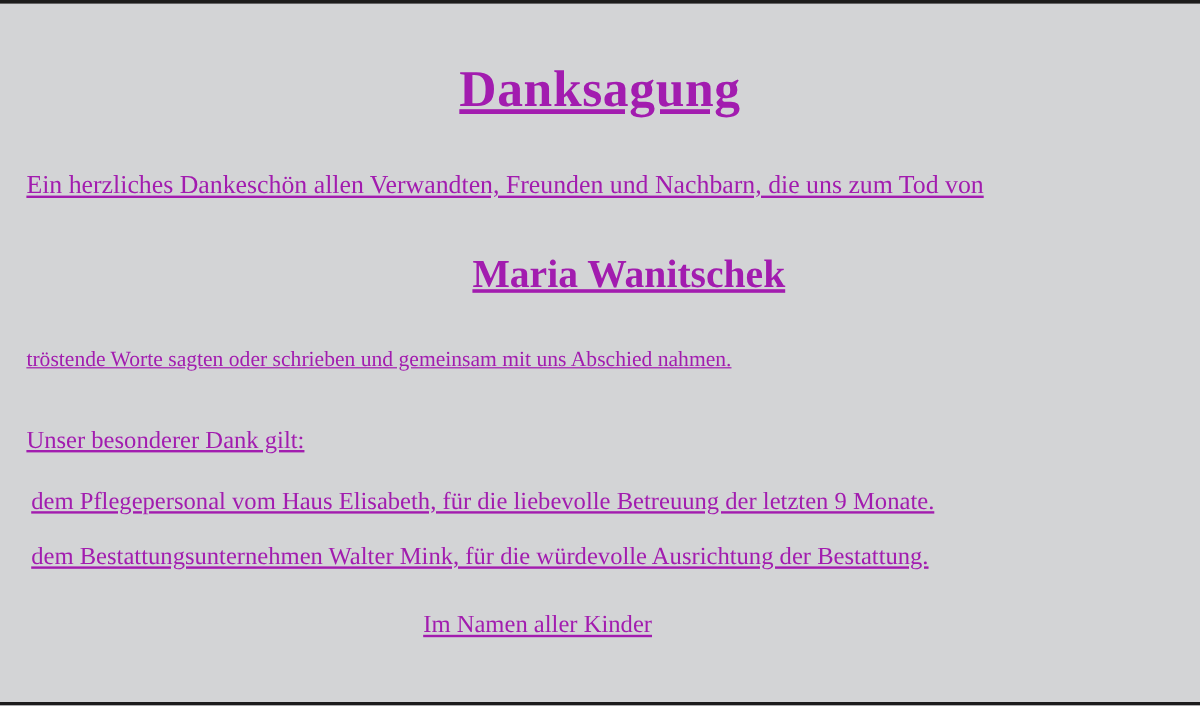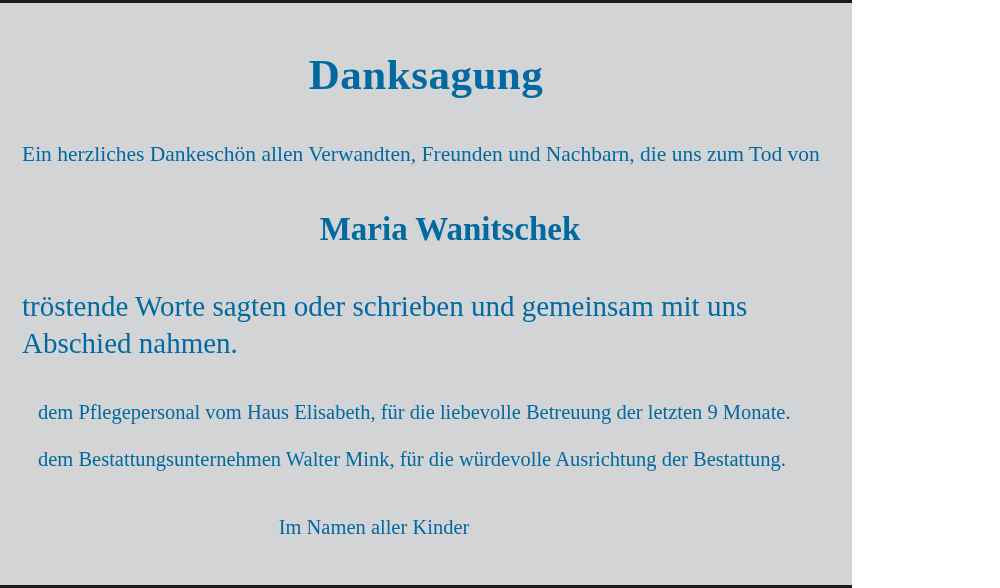--- a/index.html
+++ b/index.html
@@ -8,27 +8,28 @@
     background: #ffffff;
   }
   body {
     width: 1000px;
     height: 588px;
     overflow: hidden;
     font-family: "Liberation Serif", serif;
   }
   .notice {
     position: relative;
-    width: 852px;
+    width: 1000px;
     height: 588px;
     box-sizing: border-box;
     background: #d3d4d6;
     border-top: 3px solid #1c1c1c;
     border-bottom: 3px solid #1c1c1c;
-    color: #0369a1;
+    color: #a21caf;
+    text-decoration: underline;
   }
   .title {
     text-align: center;
     font-size: 43px;
     font-weight: bold;
     letter-spacing: 0.5px;
     margin: 0;
     padding-top: 48px;
     line-height: 1.1;
   }
@@ -42,36 +43,36 @@
   .deceased-name {
     text-align: center;
     font-size: 33px;
     font-weight: bold;
     margin: 0;
     padding-top: 42px;
     line-height: 1.1;
     padding-left: 48px;
   }
   .continuation {
-    font-size: 29px;
+    font-size: 18px;
     text-align: left;
     margin: 0;
     padding: 40px 0 0 22px;
     line-height: 1.3;
   }
   .thanks-header {
     font-size: 20.5px;
     text-align: left;
     margin: 0;
     padding: 43px 0 0 22px;
     line-height: 1.3;
   }
   .thanks-list {
     list-style: none;
-    margin: 16px;
+    margin: 4px;
     padding: 0;
   }
   .thanks-list li {
     font-size: 20.5px;
     text-align: left;
     padding: 20px 0 0 22px;
     line-height: 1.3;
   }
   .signature {
     font-size: 20.5px;
@@ -87,20 +88,21 @@
 <div class="notice">
 
   <h1 class="title">Danksagung</h1>
 
   <p class="intro">Ein herzliches Dankeschön allen Verwandten, Freunden und Nachbarn, die uns zum Tod von</p>
 
   <h2 class="deceased-name">Maria Wanitschek</h2>
 
   <p class="continuation">tröstende Worte sagten oder schrieben und gemeinsam mit uns Abschied nahmen.</p>
 
+  <p class="thanks-header">Unser besonderer Dank gilt:</p>
 
   <ul class="thanks-list">
     <li>dem Pflegepersonal vom Haus Elisabeth, für die liebevolle Betreuung der letzten 9 Monate.</li>
     <li>dem Bestattungsunternehmen Walter Mink, für die würdevolle Ausrichtung der Bestattung.</li>
   </ul>
 
   <p class="signature">Im Namen aller Kinder</p>
 
 </div>
 

